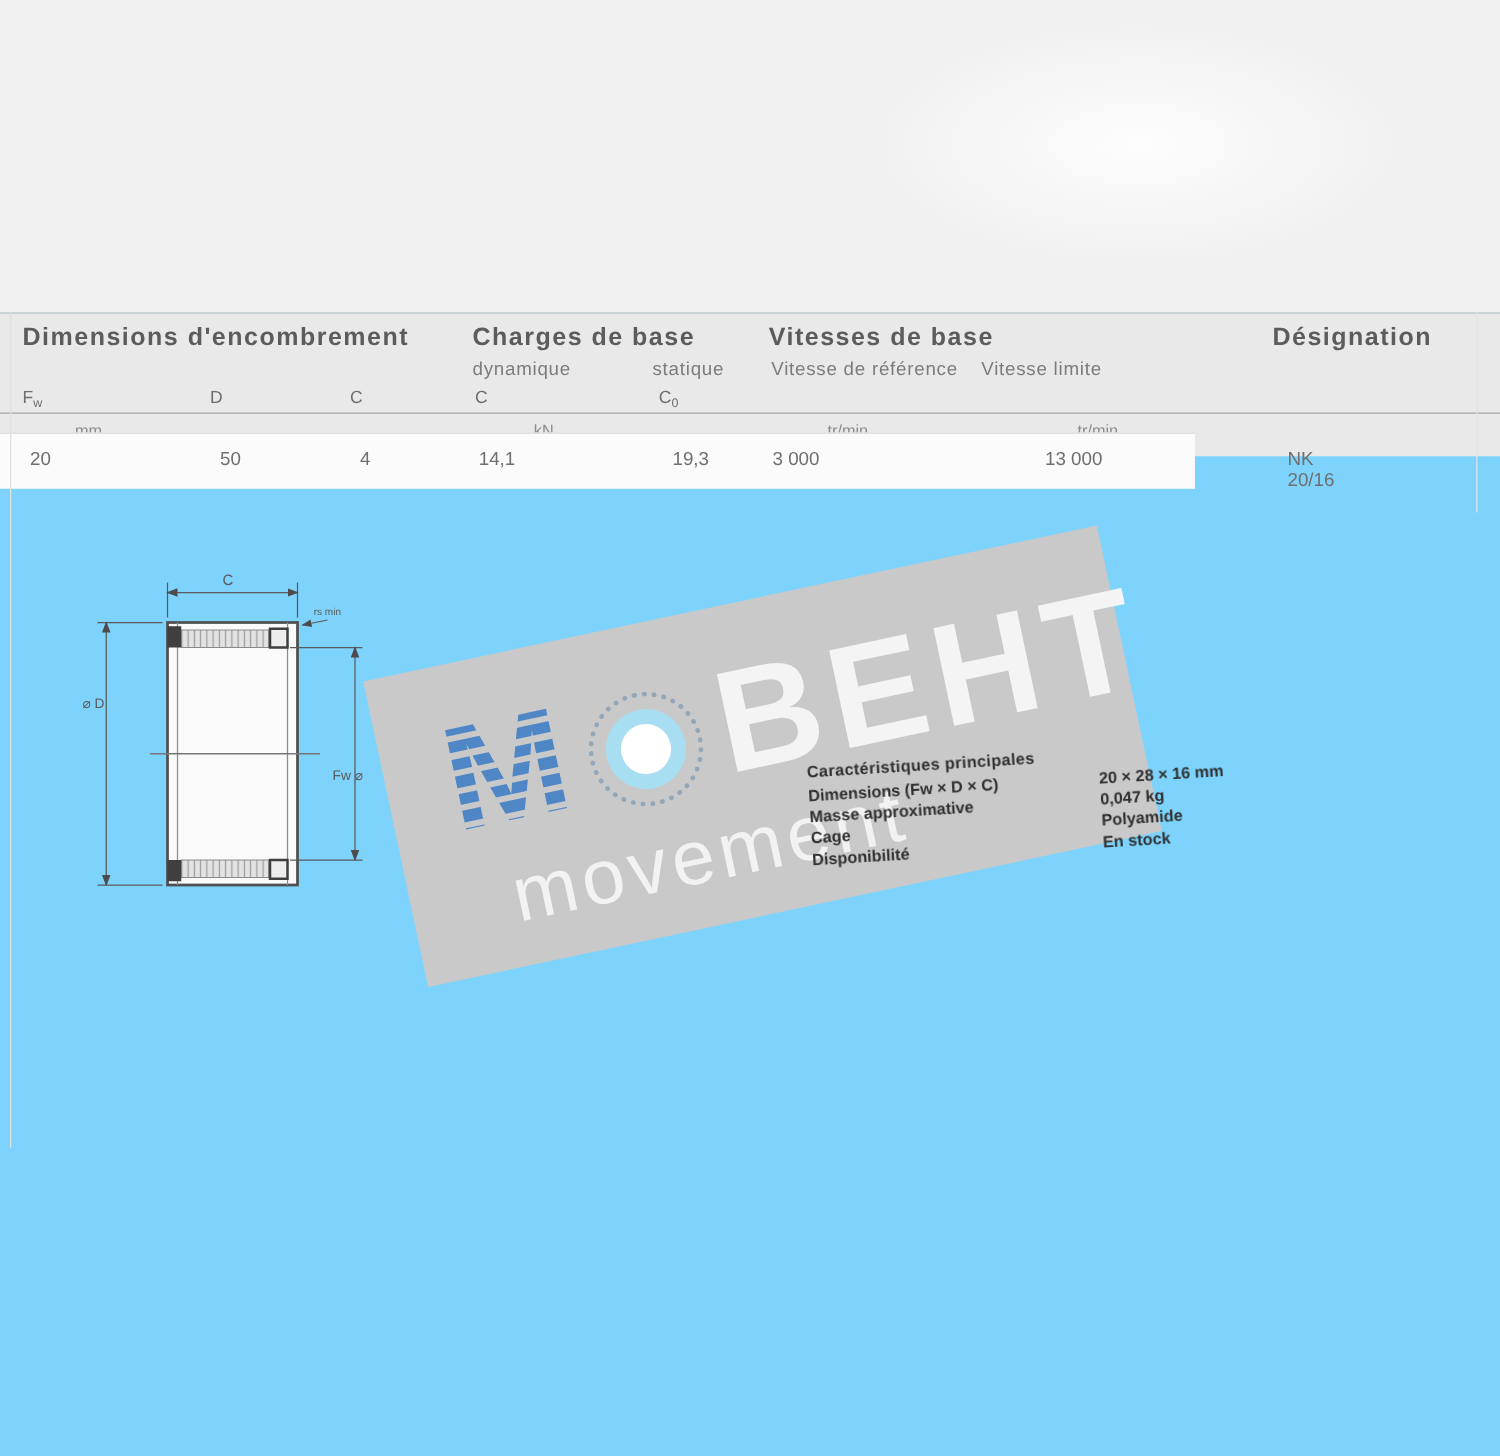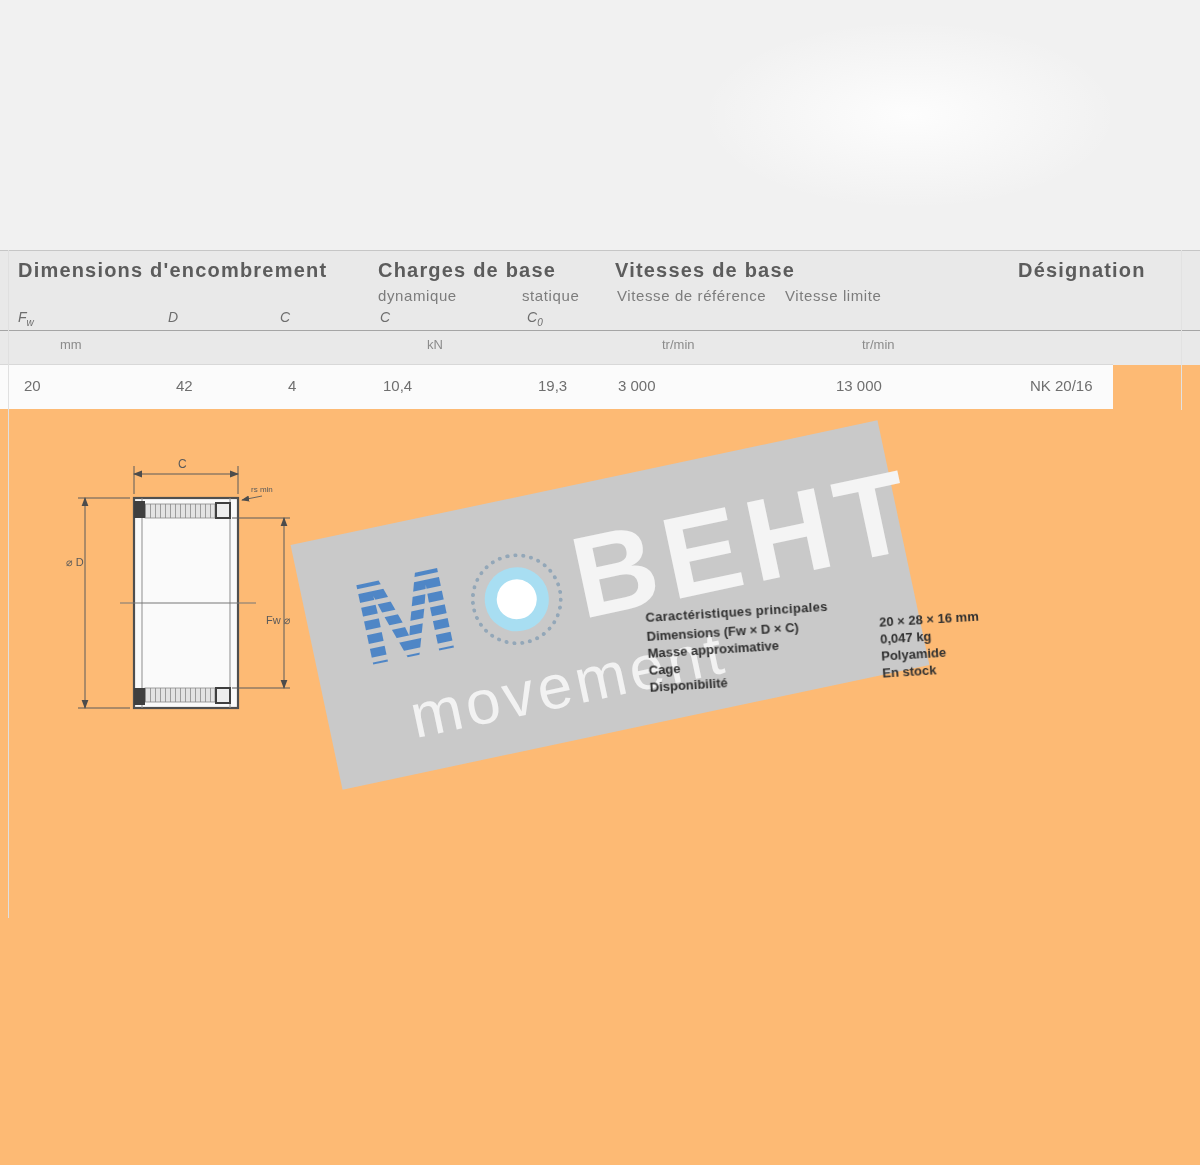--- a/index.html
+++ b/index.html
@@ -1,32 +1,32 @@
 <!DOCTYPE html>
 <html><head>
 <meta charset="utf-8">
 <style>
   html,body{margin:0;padding:0;background:#e9e9e9;}
-  .sheet{position:relative;width:1200px;height:1165px;background:#fdba74;overflow:hidden;
+  .sheet{position:relative;width:1200px;height:1165px;background:#7dd3fc;overflow:hidden;
          font-family:"Liberation Sans",sans-serif;}
   .top-area{position:absolute;left:0;top:0;width:1200px;height:250px;background:#f1f1f1;}
   .top-glow{position:absolute;left:700px;top:20px;width:420px;height:190px;
             background:radial-gradient(ellipse at 50% 50%, #fdfdfd 0%, rgba(253,253,253,0) 70%);}
   .soft{filter:blur(0.45px);}
 
   
   .thead{position:absolute;left:0;top:250px;width:1200px;height:114px;background:#e9e9e9;
          border-top:1px solid #c6c6c6;}
   .thead .grp{position:absolute;top:8px;font-size:20px;font-weight:bold;color:#5c5c5c;letter-spacing:1.2px;}
   .thead .sub{position:absolute;top:36px;font-size:15px;color:#7c7c7c;letter-spacing:0.6px;}
-  .thead .sym{position:absolute;top:58px;font-size:14px;color:#6d6d6d;font-style:italic;}
+  .thead .sym{position:absolute;top:58px;font-size:14px;color:#6d6d6d;}
   .thead .sym sub{font-size:10px;}
   .hrule{position:absolute;left:0;top:330px;width:1200px;height:0;border-top:1px solid #a5a5a5;}
   .units span{position:absolute;top:86px;font-size:13px;color:#8b8b8b;margin-left:45px;}
-  .drow{position:absolute;left:0;top:364px;width:1113px;height:44px;background:#fbfbfb;
+  .drow{position:absolute;left:0;top:346px;width:956px;height:44px;background:#fbfbfb;
         border-top:1px solid #d8d8d8;}
   .drow span{position:absolute;top:12px;font-size:15px;color:#6f6f6f;}
   .vline-left{position:absolute;left:8px;top:250px;width:0;height:668px;border-left:1px solid #e0e0e0;}
   .vline-right{position:absolute;left:1181px;top:250px;width:0;height:160px;border-left:1px solid #e2e2e2;}
 
   
   .drawing{position:absolute;left:58px;top:428px;}
   .drawing text{font-family:"Liberation Sans",sans-serif;fill:#5a5a5a;}
 
   
@@ -81,23 +81,23 @@
       <span style="left:15px">mm</span>
       <span style="left:382px">kN</span>
       <span style="left:617px">tr/min</span>
       <span style="left:817px">tr/min</span>
     </div>
   </div>
   <div class="hrule"></div>
 
   <div class="drow soft">
     <span style="left:24px">20</span>
-    <span style="left:176px">42</span>
+    <span style="left:176px">50</span>
     <span style="left:288px">4</span>
-    <span style="left:383px">10,4</span>
+    <span style="left:383px">14,1</span>
     <span style="left:538px">19,3</span>
     <span style="left:618px">3 000</span>
     <span style="left:836px">13 000</span>
     <span style="left:1030px">NK 20/16</span>
   </div>
 
   <div class="vline-left"></div>
   <div class="vline-right"></div>
 
   <svg class="drawing" width="268" height="298" viewBox="0 0 268 298">

